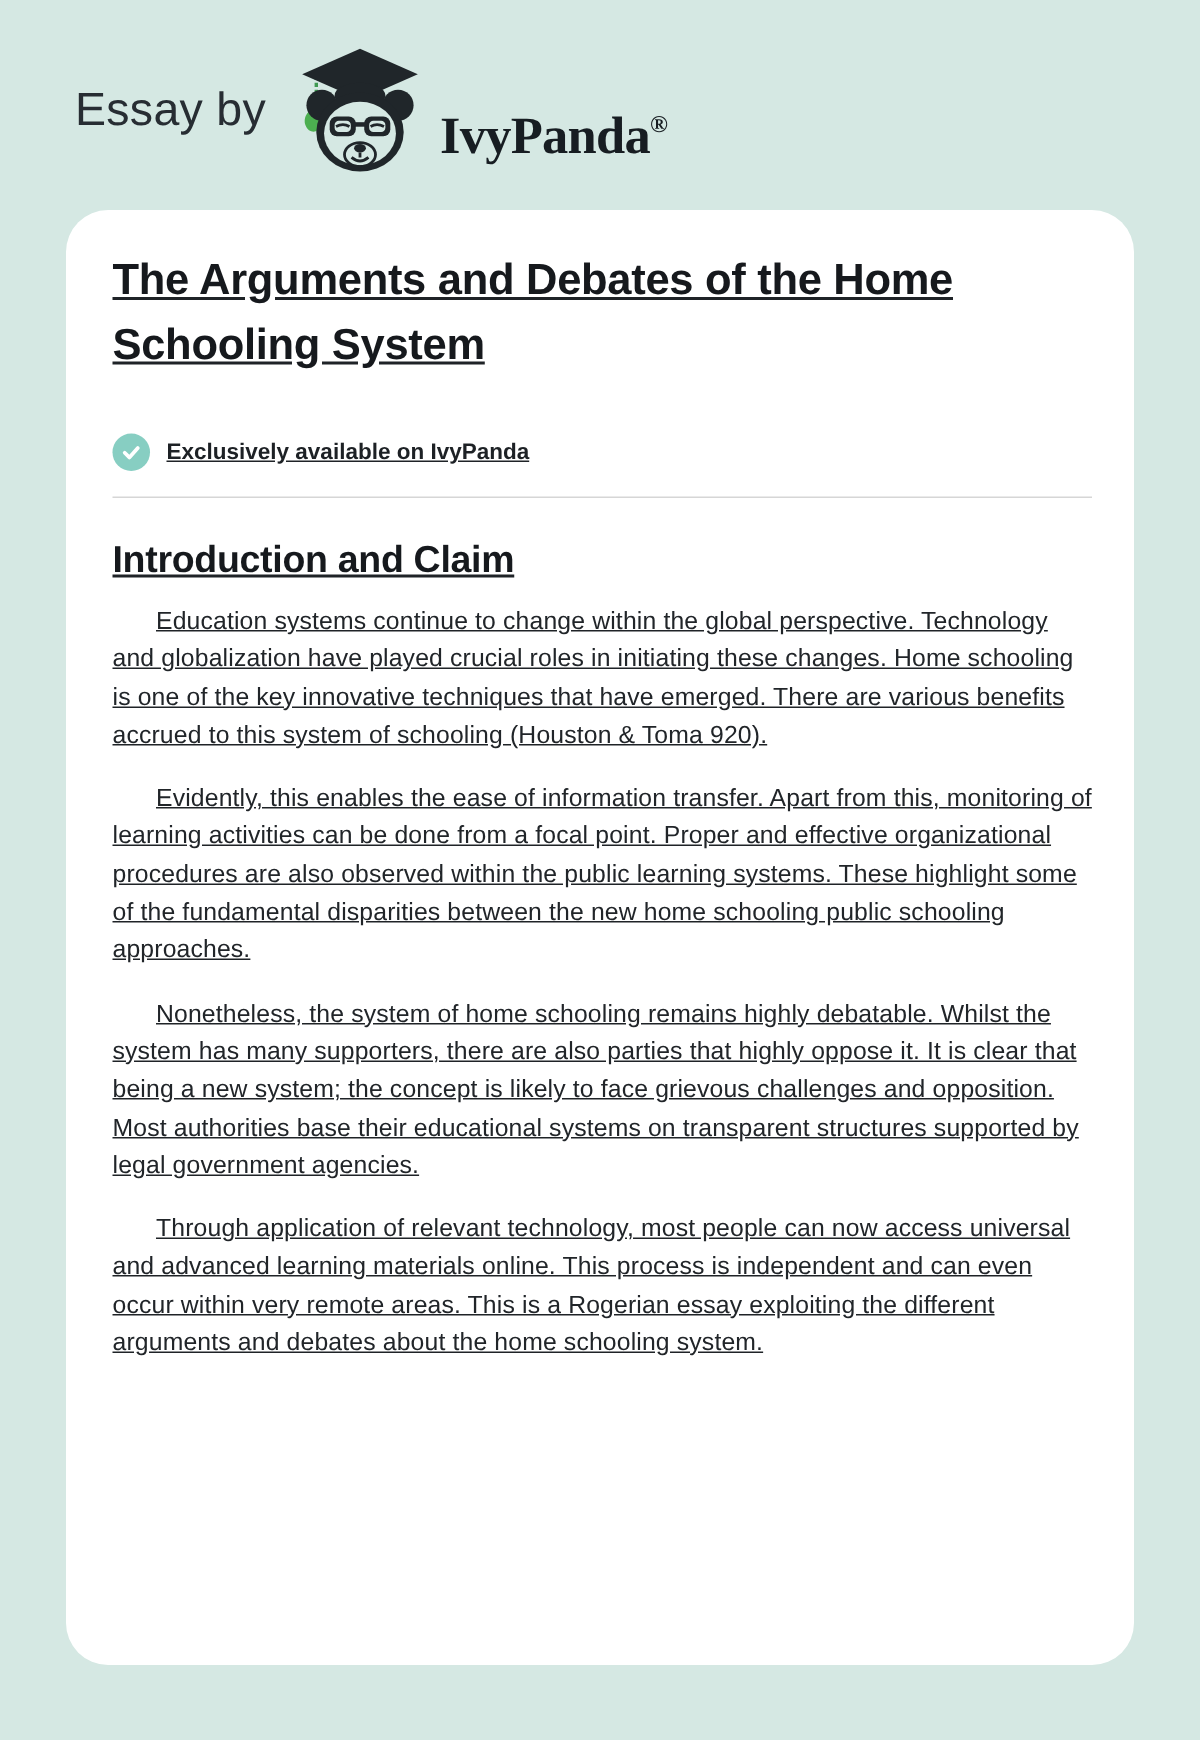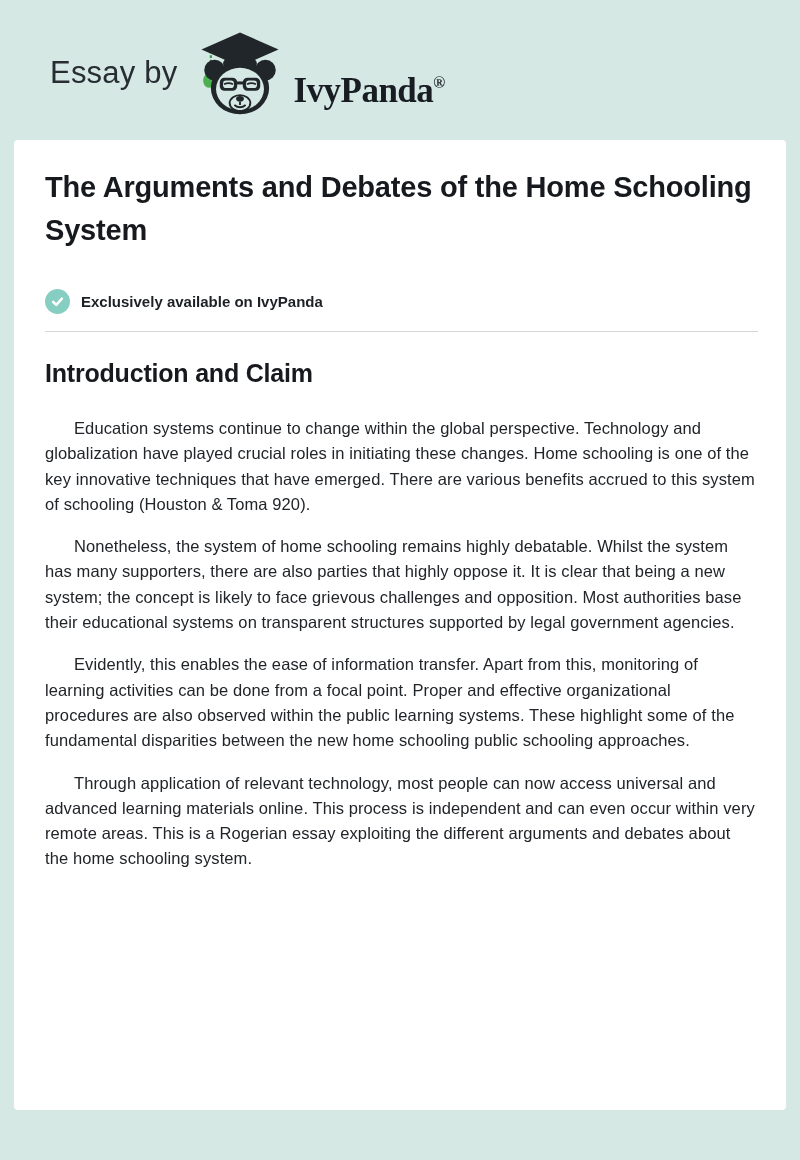--- a/index.html
+++ b/index.html
@@ -43,26 +43,27 @@
     margin-top: 36px;
   }
   .brand sup {
     font-size: 16px;
     vertical-align: 14px;
     font-weight: 700;
   }
 
   
   .card {
-    width: 772px;
+    width: 712px;
     height: 970px;
     margin: 0 auto;
     background: #ffffff;
-    border-radius: 4px;
+    border-radius: 28px;
     padding: 26px 28px 0 31px;
+    text-decoration: underline;
   }
   .card h1 {
     margin: 0;
     font-size: 29px;
     line-height: 43px;
     font-weight: 700;
     color: #16191d;
     letter-spacing: -0.2px;
   }
   .badge {
@@ -100,21 +101,21 @@
   }
   .card p {
     margin: 17px 0 0 0;
     font-size: 16.5px;
     line-height: 25.3px;
     color: #212529;
     text-indent: 29px;
     letter-spacing: 0.1px;
   }
   .card p.first {
-    margin-top: 28px;
+    margin-top: 14px;
   }
 </style>
 </head>
 <body>
 
 <div class="page">
 
   <header class="header">
     <span class="essay-by">Essay by</span>
 
@@ -162,18 +163,18 @@
         </svg>
       </span>
       <span class="badge-text">Exclusively available on IvyPanda</span>
     </div>
 
     <hr class="divider">
 
     <h2>Introduction and Claim</h2>
 
     <p class="first">Education systems continue to change within the global perspective. Technology and globalization have played crucial roles in initiating these changes. Home schooling is one of the key innovative techniques that have emerged. There are various benefits accrued to this system of schooling (Houston &amp; Toma 920).</p>
+    <p>Evidently, this enables the ease of information transfer. Apart from this, monitoring of learning activities can be done from a focal point. Proper and effective organizational procedures are also observed within the public learning systems. These highlight some of the fundamental disparities between the new home schooling public schooling approaches.</p>
     <p>Nonetheless, the system of home schooling remains highly debatable. Whilst the system has many supporters, there are also parties that highly oppose it. It is clear that being a new system; the concept is likely to face grievous challenges and opposition. Most authorities base their educational systems on transparent structures supported by legal government agencies.</p>
-    <p>Evidently, this enables the ease of information transfer. Apart from this, monitoring of learning activities can be done from a focal point. Proper and effective organizational procedures are also observed within the public learning systems. These highlight some of the fundamental disparities between the new home schooling public schooling approaches.</p>
     <p>Through application of relevant technology, most people can now access universal and advanced learning materials online. This process is independent and can even occur within very remote areas. This is a Rogerian essay exploiting the different arguments and debates about the home schooling system.</p>
   </main>
 
 </div>
 
 </body></html>

